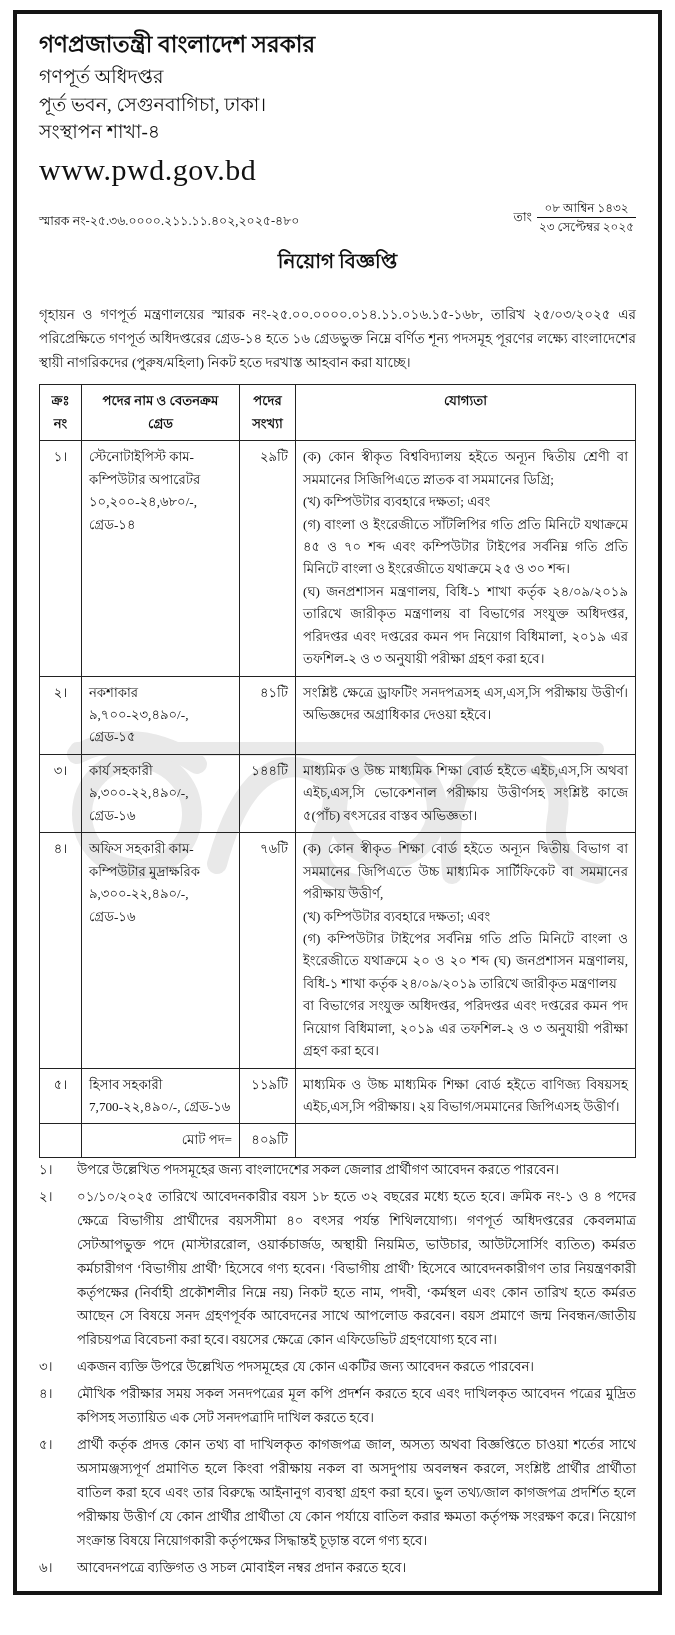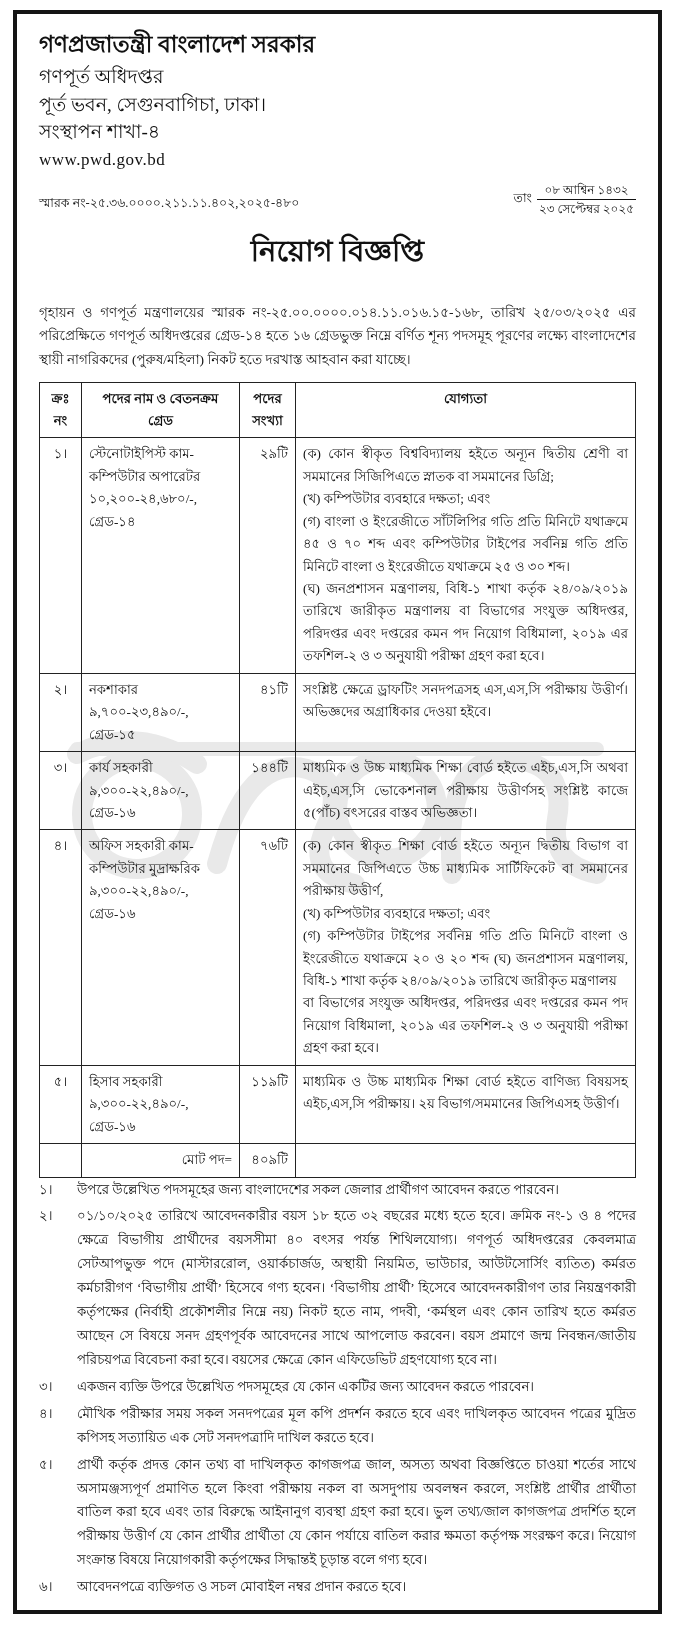--- a/index.html
+++ b/index.html
@@ -11,31 +11,31 @@
   .content { position:relative; z-index:1; }
 
   
   .watermark { position:absolute; left:40px; top:700px; width:560px; height:200px;
                z-index:0; opacity:.75; pointer-events:none; }
 
   
   .hdr { text-align:left; line-height:1.45; }
   .hdr-gov { font-size:23px; font-weight:bold; margin-bottom:2px; }
   .hdr-line { font-size:19px; }
-  .hdr-web { font-size:17px; margin-top:2px; font-family:"Liberation Serif", serif; letter-spacing:.5px; }
+  .hdr-web { font-size:30px; margin-top:2px; font-family:"Liberation Serif", serif; letter-spacing:.5px; }
 
   
   .memo-row { display:flex; justify-content:space-between; align-items:flex-end; margin-top:8px; font-size:12.5px; }
   .memo-no { padding-bottom:4px; }
   .date-wrap { display:flex; align-items:center; gap:5px; }
   .date-frac { display:inline-block; text-align:center; font-size:12px; line-height:1.5; }
   .date-top { display:block; border-bottom:1px solid #111; padding:0 2px; }
   .date-bot { display:block; padding:0 2px; }
 
-  .title { text-align:center; font-size:29px; font-weight:bold; margin:10px 0 23px 0; }
+  .title { text-align:center; font-size:20px; font-weight:bold; margin:10px 0 23px 0; }
 
   .intro { font-size:13.5px; text-align:justify; line-height:1.75; margin-bottom:10px;margin-top:24px; }
 
   
   table.posts { width:100%; border-collapse:collapse; font-size:13.2px; }
   table.posts th, table.posts td { border:1.5px solid #222; padding:5px 7px; vertical-align:top; line-height:1.7; }
   table.posts th { font-weight:bold; text-align:center; }
   .col-sl { width:42px; text-align:center; }
   .col-post { width:158px; }
   .col-count { width:56px; text-align:right; }
@@ -133,21 +133,21 @@
 ৯,৩০০-২২,৪৯০/-, গ্রেড-১৬</td>
             <td class="col-count">৭৬টি</td>
             <td class="qual pre">(ক) কোন স্বীকৃত শিক্ষা বোর্ড হইতে অন্যূন দ্বিতীয় বিভাগ বা সমমানের জিপিএতে উচ্চ মাধ্যমিক সার্টিফিকেট বা সমমানের পরীক্ষায় উত্তীর্ণ,
 (খ) কম্পিউটার ব্যবহারে দক্ষতা; এবং
 (গ) কম্পিউটার টাইপের সর্বনিম্ন গতি প্রতি মিনিটে বাংলা ও ইংরেজীতে যথাক্রমে ২০ ও ২০ শব্দ (ঘ) জনপ্রশাসন মন্ত্রণালয়, বিধি-১ শাখা কর্তৃক ২৪/০৯/২০১৯ তারিখে জারীকৃত মন্ত্রণালয়
 বা বিভাগের সংযুক্ত অধিদপ্তর, পরিদপ্তর এবং দপ্তরের কমন পদ নিয়োগ বিধিমালা, ২০১৯ এর তফশিল-২ ও ৩ অনুযায়ী পরীক্ষা গ্রহণ করা হবে।</td>
           </tr>
           <tr>
             <td class="col-sl">৫।</td>
             <td class="col-post pre">হিসাব সহকারী
-৯,৩০০-২২,৪৯০/-, গ্রেড-১৬</td>
+7,700-২২,৪৯০/-, গ্রেড-১৬</td>
             <td class="col-count">১১৯টি</td>
             <td class="qual pre">মাধ্যমিক ও উচ্চ মাধ্যমিক শিক্ষা বোর্ড হইতে বাণিজ্য বিষয়সহ এইচ,এস,সি পরীক্ষায়। ২য় বিভাগ/সমমানের জিপিএসহ উত্তীর্ণ।</td>
           </tr>
           <tr>
             <td class="col-sl"></td>
             <td class="col-post total-label-cell">মোট পদ=</td>
             <td class="col-count">৪০৯টি</td>
             <td></td>
           </tr>
         </tbody>

